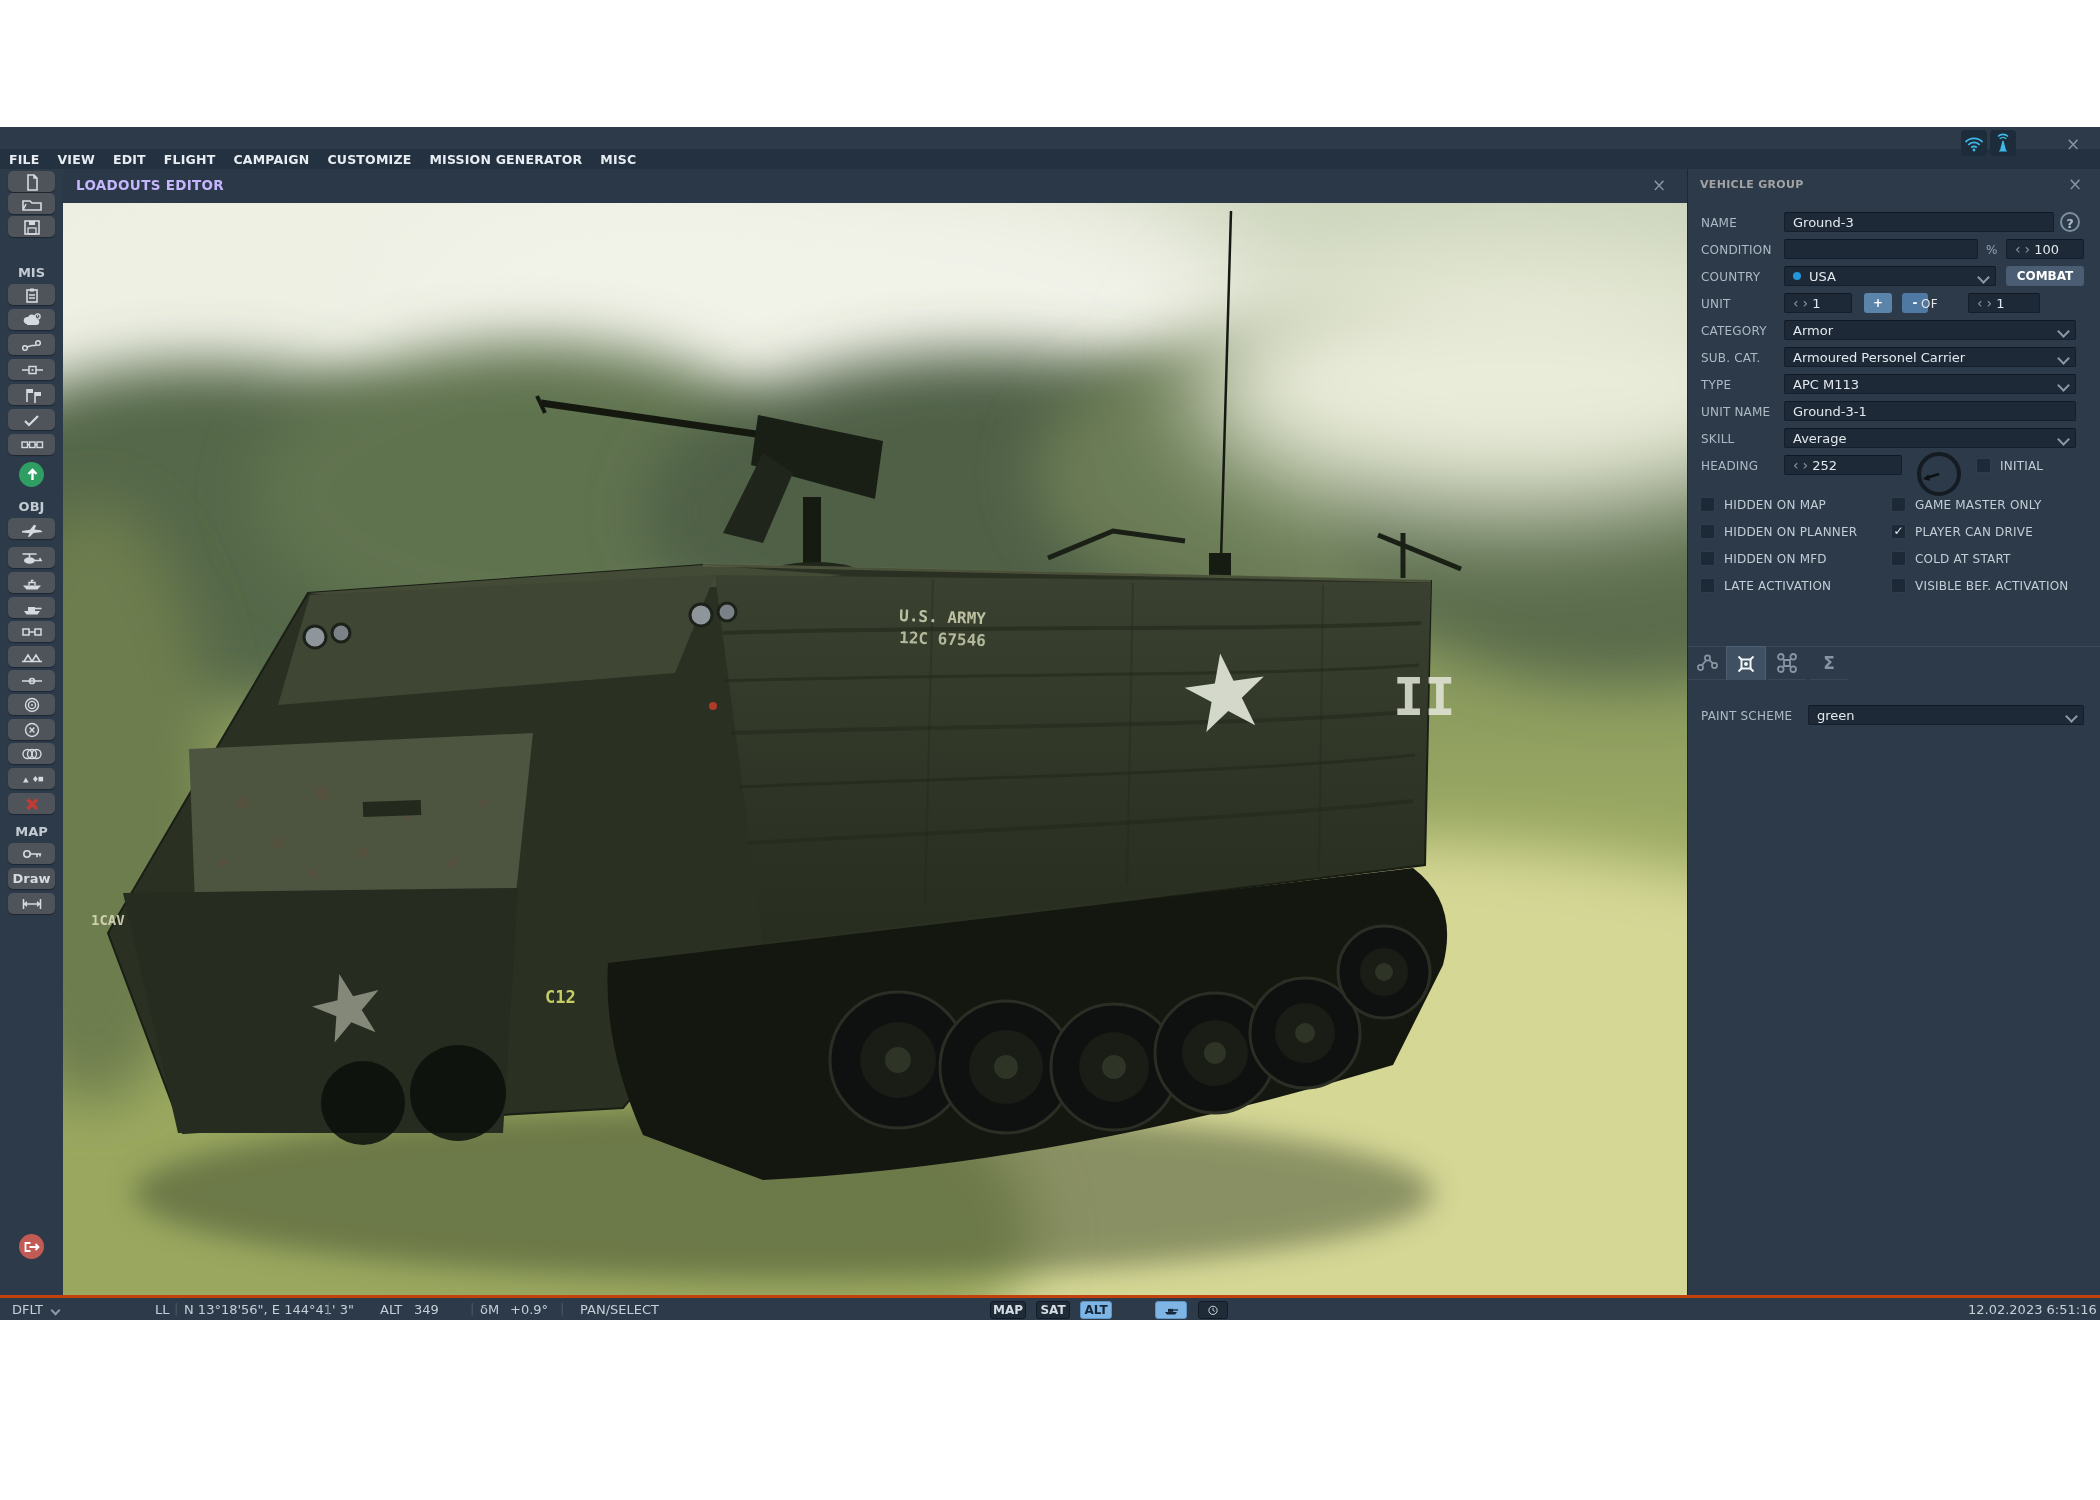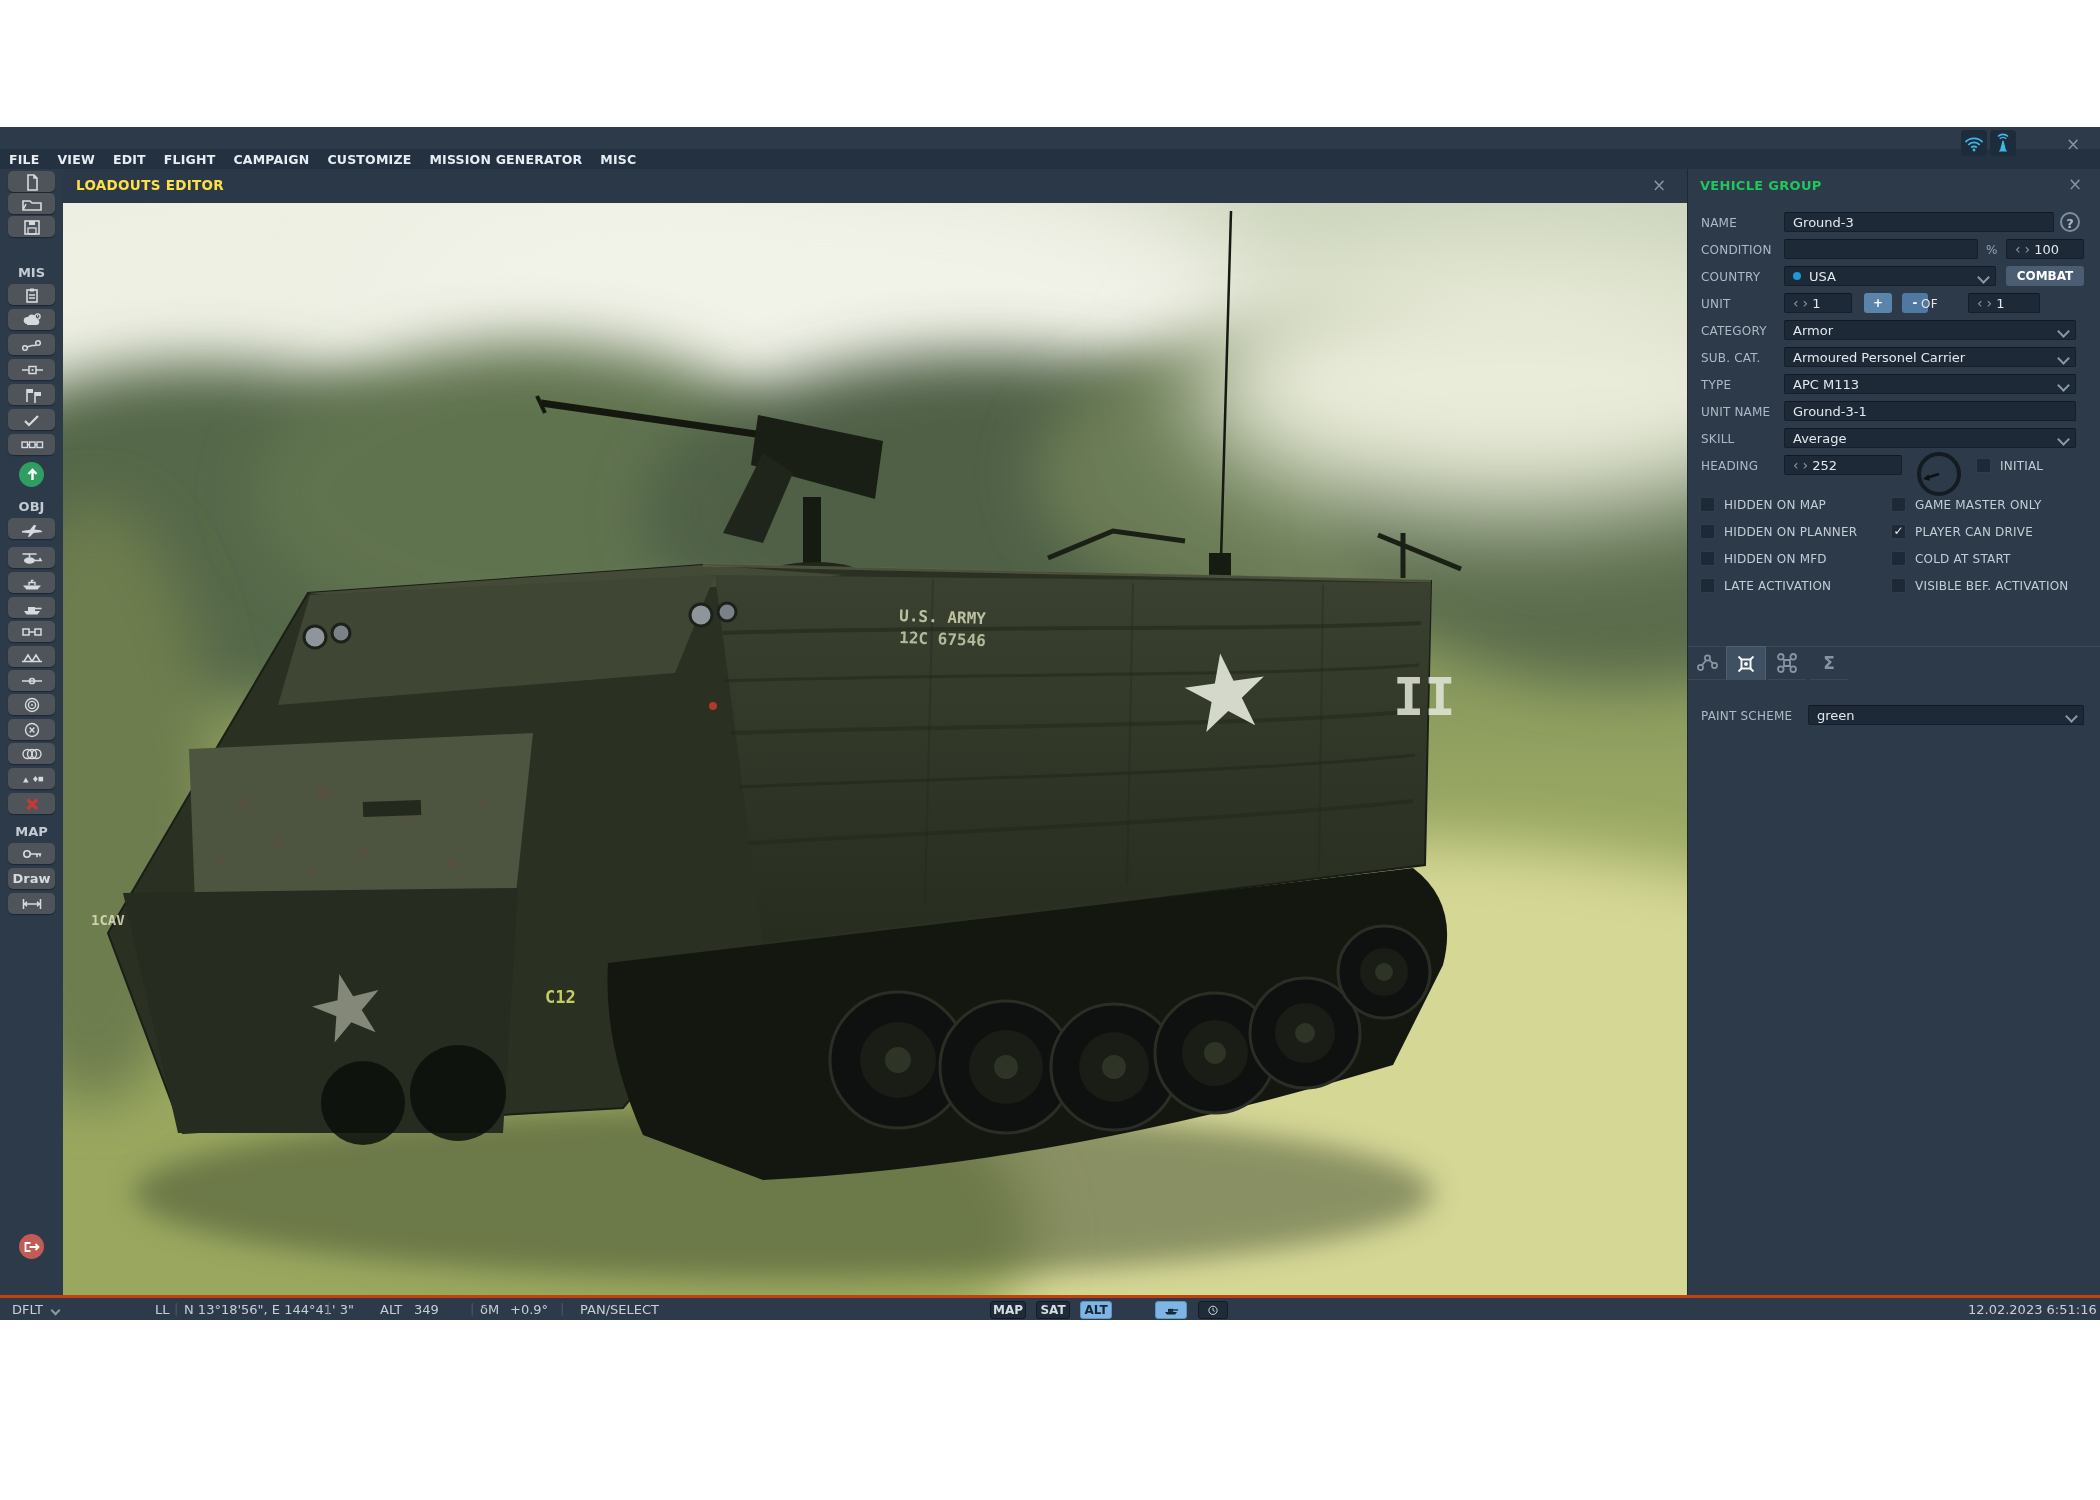--- a/index.html
+++ b/index.html
@@ -17,28 +17,28 @@
 
   
   #toolbar{left:0;top:42px;width:63px;height:1126px;background:#2c3a49;border-right:1px solid #1d2833;padding-left:23px;}
   .tbtn{position:absolute;left:8px;width:47px;height:21px;background:#4e5459;border-radius:5px;box-shadow:0 1px 1px rgba(0,0,0,.35);display:flex;align-items:center;justify-content:center;}
   .tb-label{position:absolute;left:0;width:63px;text-align:center;font-weight:bold;font-size:13px;color:#c3cbd2;}
   .tbtn svg{display:block;}
   .round-btn{position:absolute;left:19px;width:25px;height:25px;border-radius:50%;display:flex;align-items:center;justify-content:center;}
 
   
   #loadouts{left:63px;top:42px;width:1624px;height:34px;background:#2b3847;border-bottom:1px solid #1d2833;}
-  #loadouts-title{left:13px;top:8px;font-weight:bold;font-size:13.5px;color:#fde047;letter-spacing:.3px;}
+  #loadouts-title{left:13px;top:8px;font-weight:bold;font-size:13.5px;color:#c4b5fd;letter-spacing:.3px;}
 
   
   #viewport{left:63px;top:76px;width:1624px;height:1092px;background:#b5bf7a;overflow:hidden;}
 
   
   #panel{left:1687px;top:42px;width:413px;height:1126px;background:#2c3a49;border-left:1px solid #1d2833;}
-  #panel-title{left:12px;top:9px;font-weight:bold;font-size:13px;color:#22c55e;letter-spacing:.3px;}
+  #panel-title{left:12px;top:9px;font-weight:bold;font-size:11px;color:#a3a3a3;letter-spacing:.3px;}
   .f-label{position:absolute;left:13px;font-size:12px;color:#aeb9c4;letter-spacing:.2px;}
   .field{position:absolute;height:20px;background:#1d2936;border:1px solid #141f2b;border-top-color:#0f1823;border-radius:2px;color:#e2e8ee;font-size:13px;display:flex;align-items:center;box-sizing:border-box;padding:0 8px;}
   .drop .chev{position:absolute;right:7px;top:6px;}
   .chev{width:7px;height:7px;border-right:2px solid #8b99a7;border-bottom:2px solid #8b99a7;transform:rotate(45deg);display:inline-block;}
   .stepper .arr{color:#8b99a7;font-size:14px;margin-right:4px;}
   .btn{position:absolute;height:20px;border-radius:3px;color:#fff;font-weight:bold;font-size:12px;display:flex;align-items:center;justify-content:center;box-sizing:border-box;}
   .cb{position:absolute;width:15px;height:15px;background:#1d2936;border:1px solid #46566576;border-radius:2px;box-sizing:border-box;text-align:center;line-height:13px;color:#e8eef3;font-size:12px;font-weight:bold;}
   .cb-label{position:absolute;font-size:12px;color:#c3cdd6;letter-spacing:.2px;}
   .tab{position:absolute;top:477px;width:38px;height:33px;display:flex;align-items:center;justify-content:center;border-bottom:1px solid #3a4856;}
   .tab.active{background:#3e5062;border:1px solid #4c5f73;border-bottom:none;}

